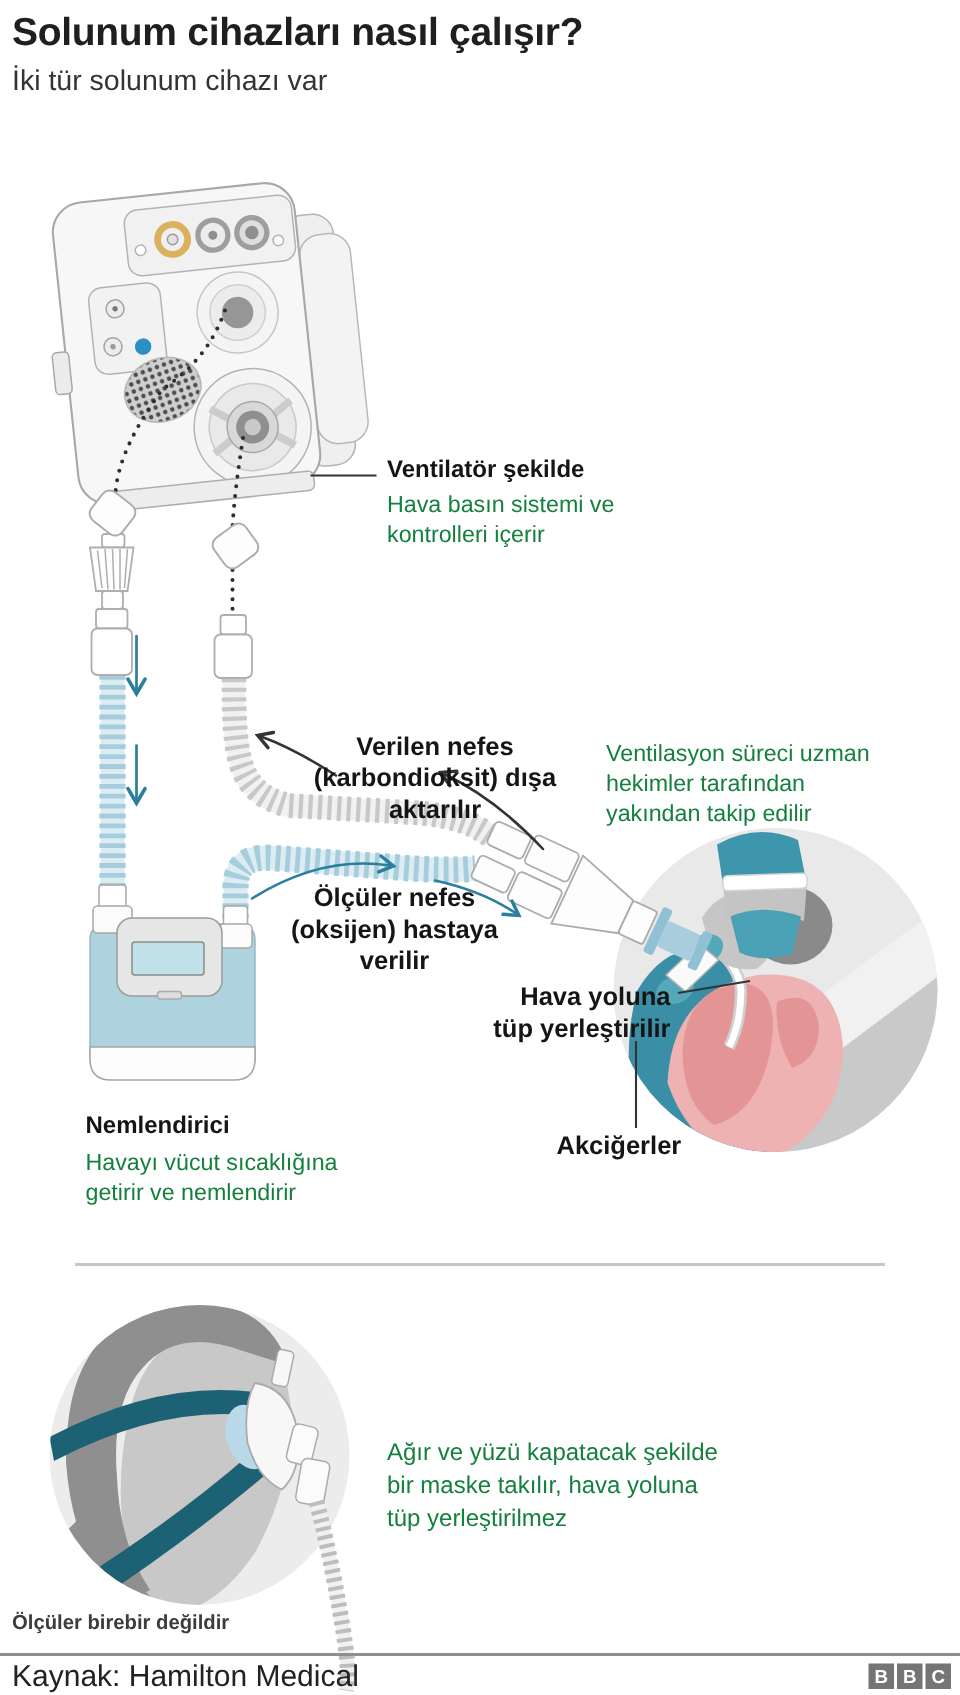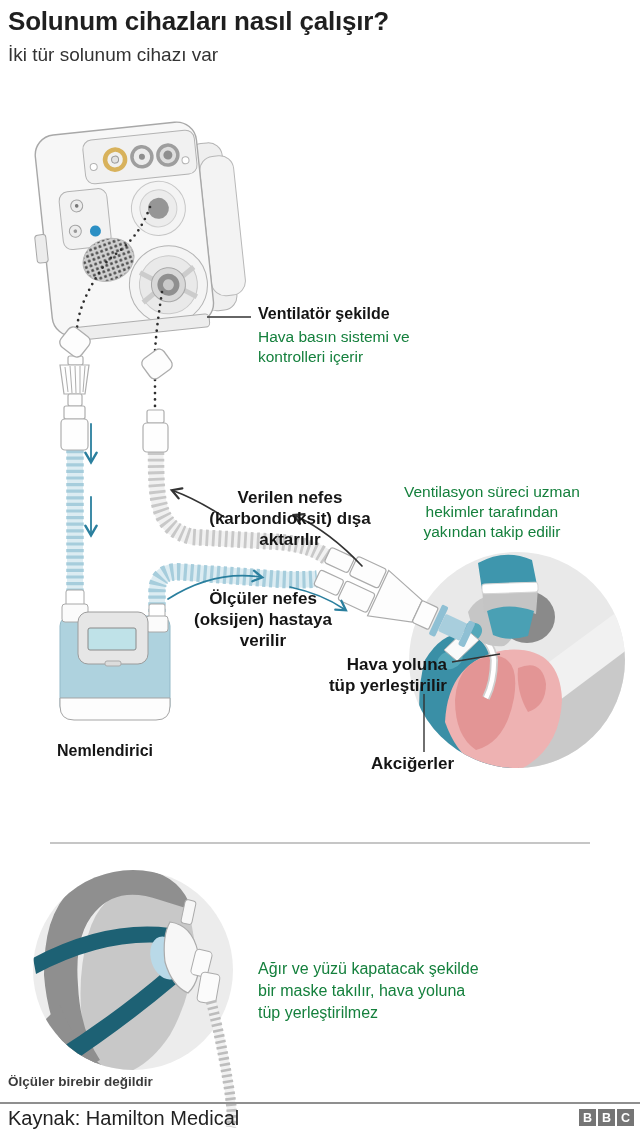--- a/index.html
+++ b/index.html
@@ -212,34 +212,36 @@
 
 
   <div class="abs lbl-b-sm" style="left:258px; top:305px;">Ventilatör şekilde</div>
   <div class="abs body-t pre" style="left:258px; top:327px;">Hava basın sistemi ve
 kontrolleri içerir</div>
 
   <div class="abs lbl-b pre center" style="left:175px; top:441px; width:230px;margin-top:46px;">Verilen nefes
 (karbondioksit) dışa
 aktarılır</div>
 
-  <div class="abs body-t pre" style="left:404px; top:482px;text-align:center;">Ventilasyon süreci uzman
+  <div class="abs body-t pre" style="left:404px; top:493px;">Ventilasyon süreci uzman
 hekimler tarafından
 yakından takip edilir</div>
 
   <div class="abs lbl-b pre center" style="left:163px; top:588px; width:200px;">Ölçüler nefes
 (oksijen) hastaya
 verilir</div>
 
   <div class="abs lbl-b pre right" style="left:240px; top:654px; width:207px;">Hava yoluna
 tüp yerleştirilir</div>
 
   <div class="abs lbl-b" style="left:371px; top:753px;">Akciğerler</div>
 
   <div class="abs lbl-b-sm" style="left:57px; top:742px;">Nemlendirici</div>
+  <div class="abs body-t pre" style="left:57px; top:766px;">Havayı vücut sıcaklığına
+getirir ve nemlendirir</div>
 
   <div class="abs divider" style="left:50px; top:842px; width:540px; height:2px;"></div>
 
   <div class="abs body-t pre" style="left:258px; top:958px; font-size:16px; line-height:1.38;">Ağır ve yüzü kapatacak şekilde
 bir maske takılır, hava yoluna
 tüp yerleştirilmez</div>
 
   <div class="abs note-t" style="left:8px; top:1074px;font-weight:bold;">Ölçüler birebir değildir</div>
 
   <div class="abs footer-line" style="left:0px; top:1102px; width:640px; height:1.5px;"></div>

